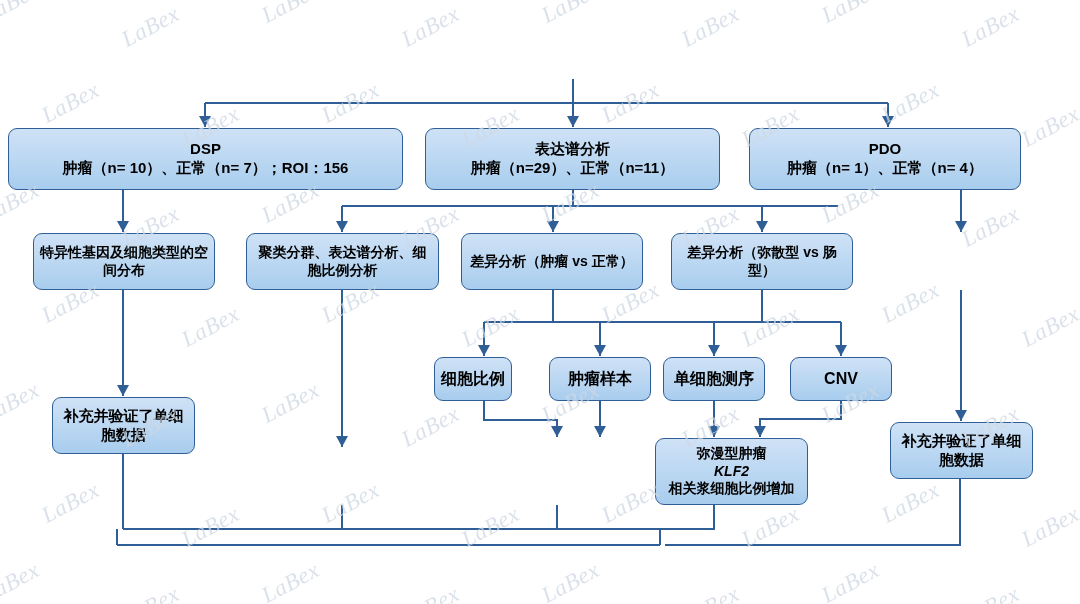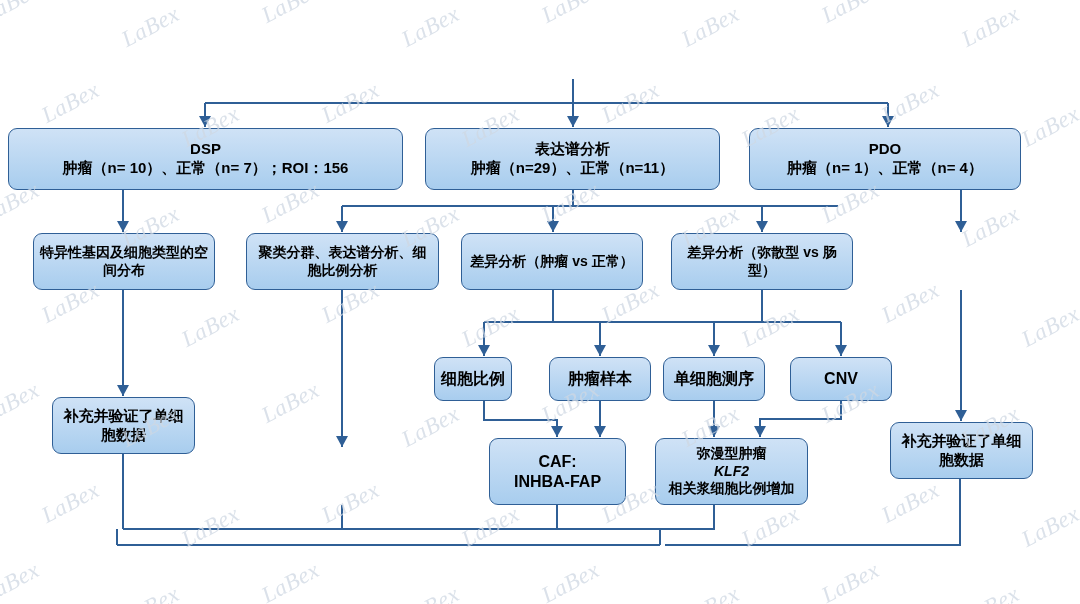--- a/index.html
+++ b/index.html
@@ -188,24 +188,20 @@
 
   <div class="node f16" style="left:663px; top:357px; width:102px; height:44px;">
     <span>单细胞测序</span>
   </div>
 
   <div class="node f16" style="left:790px; top:357px; width:102px; height:44px;">
     <span>CNV</span>
   </div>
 
 
-  <div class="node f16" style="left:489px; top:438px; width:137px; height:67px; flex-direction:column;">
-    <span>CAF:</span>
-    <span>INHBA-FAP</span>
-  </div>
 
   <div class="node f14" style="left:655px; top:438px; width:153px; height:67px;justify-content:center;">
     <span>
         <span>弥漫型肿瘤</span>
         <span class="ital">KLF2</span>
         <span>相关浆细胞比例增加</span>
       </span>
   </div>
 
   <div class="node f15" style="left:890px; top:422px; width:143px; height:57px;">

